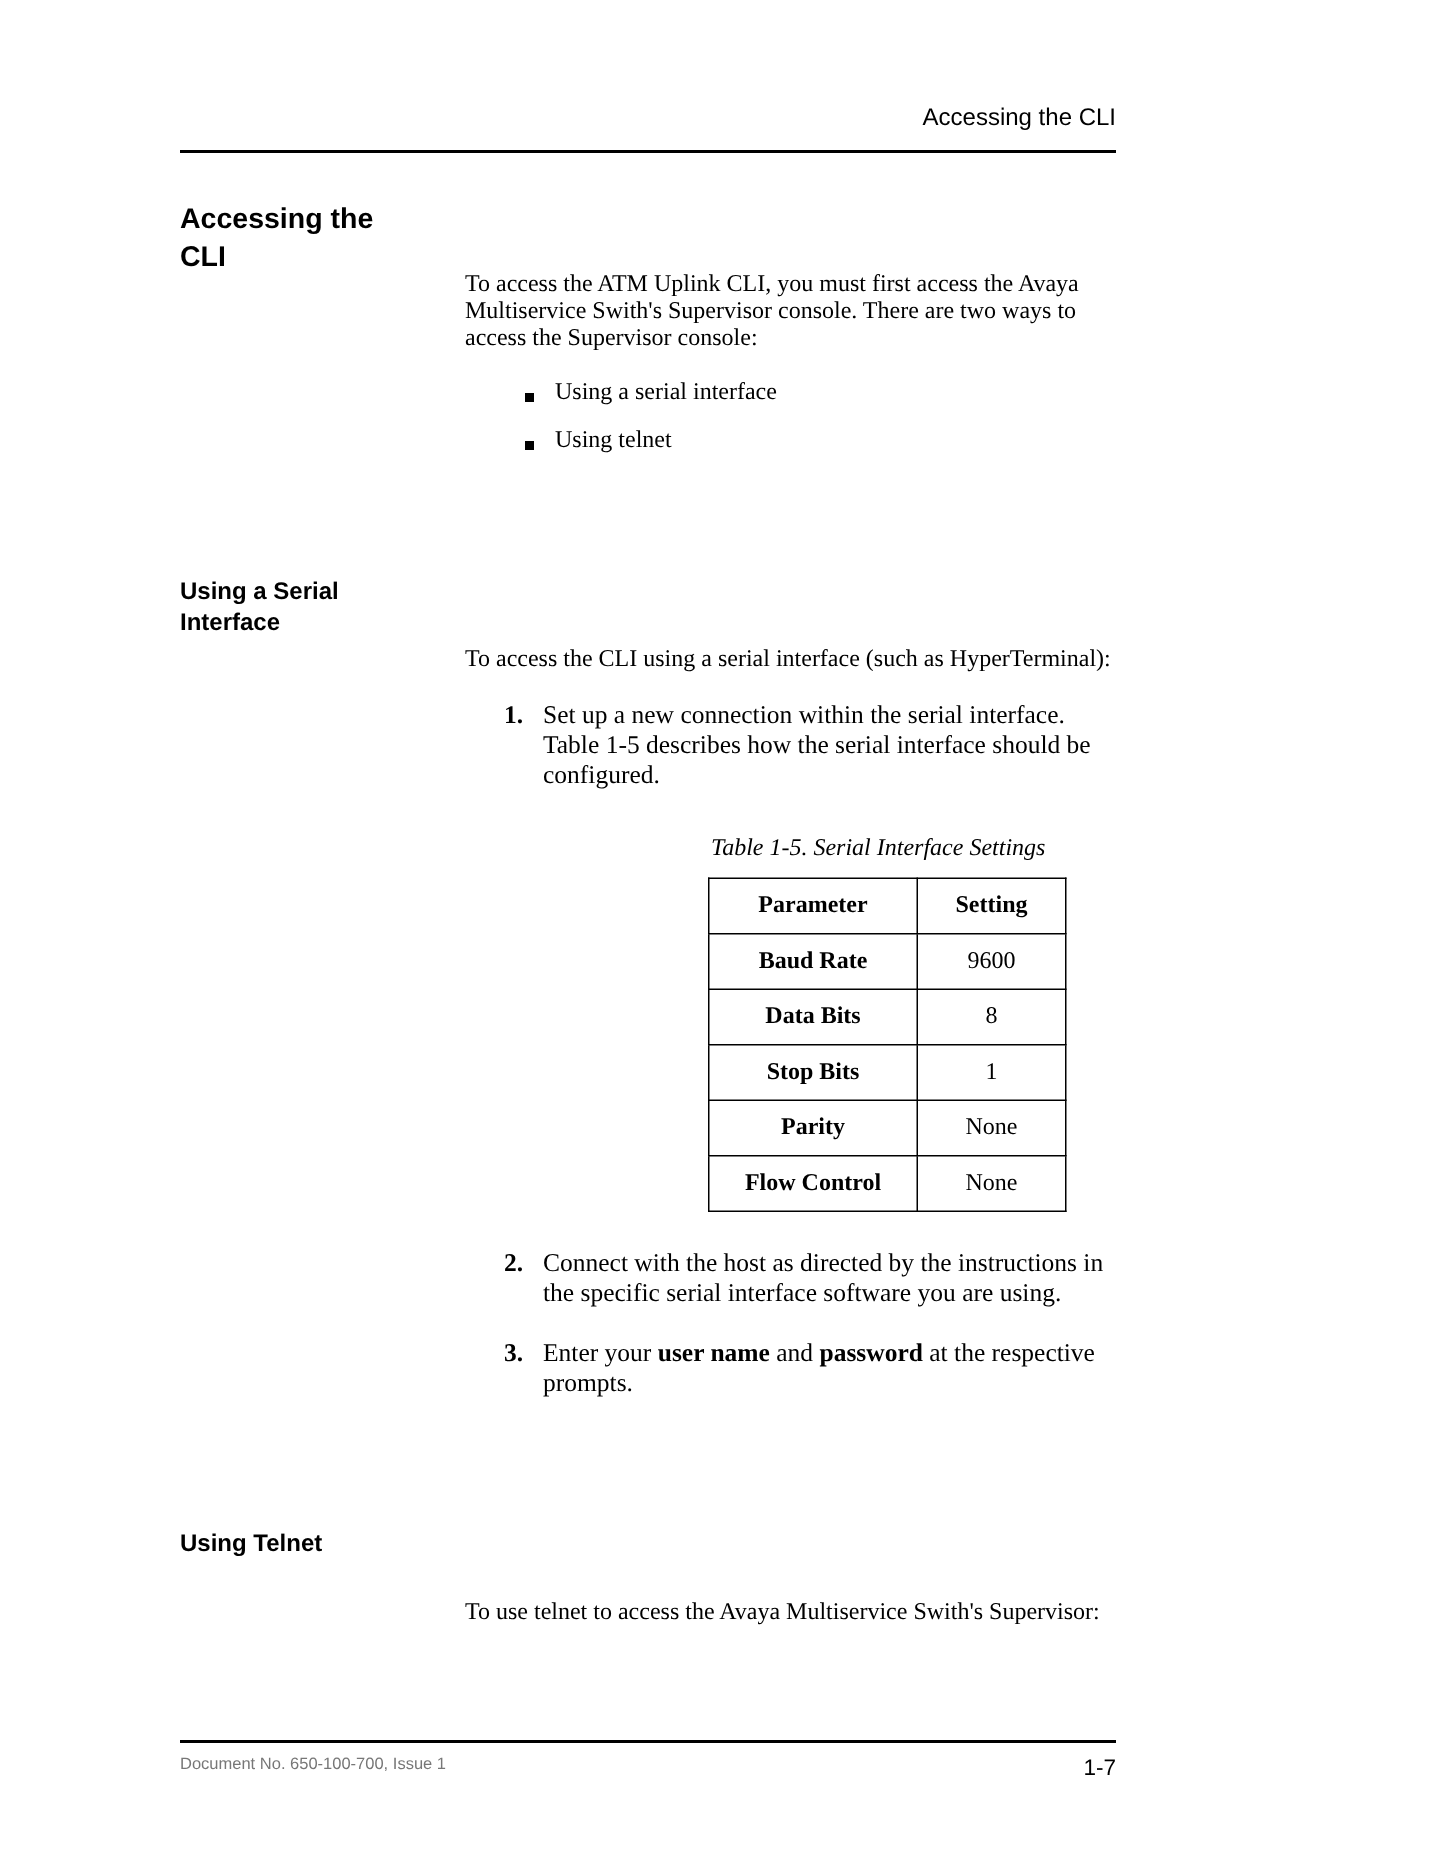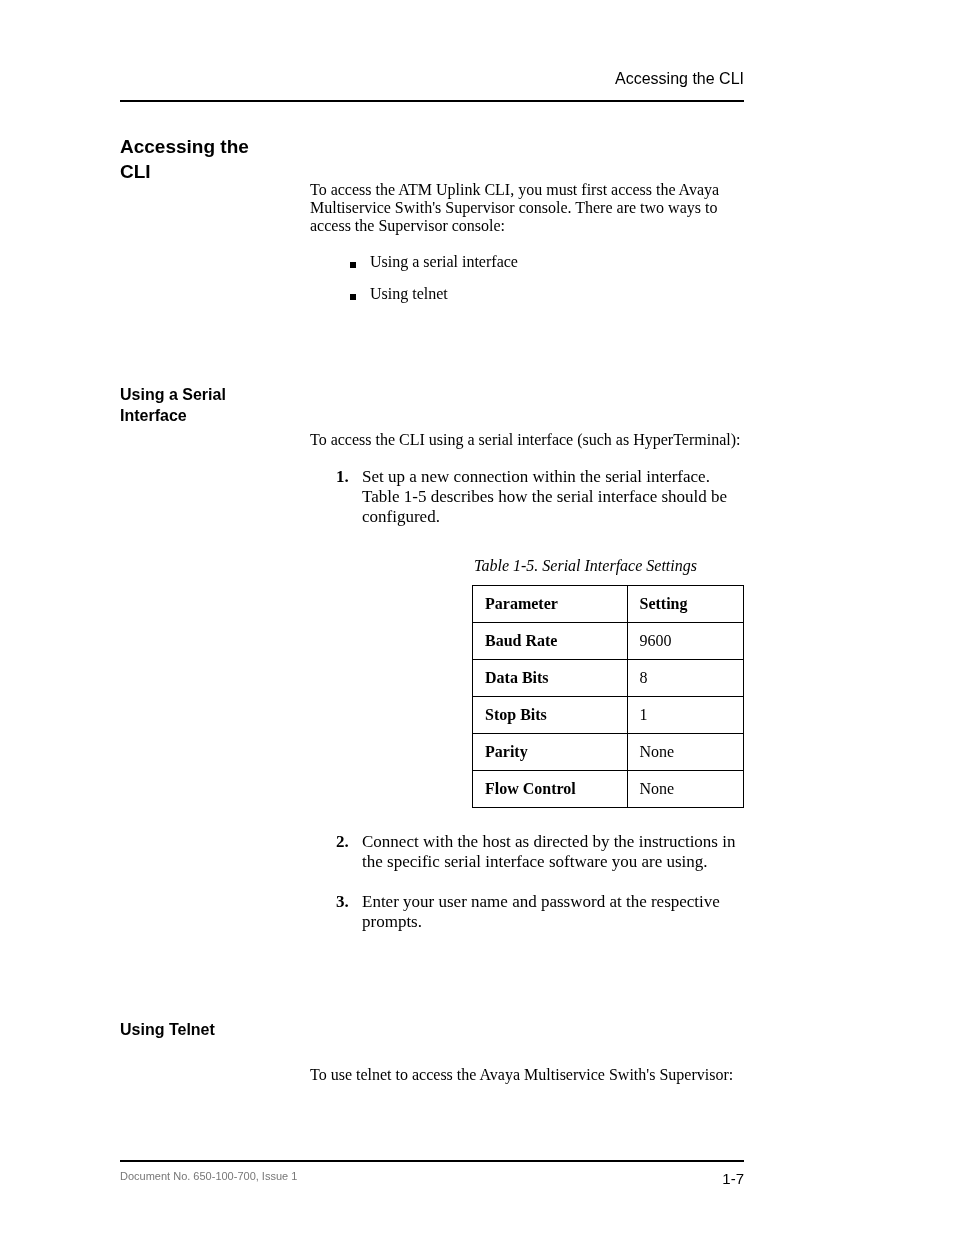--- a/index.html
+++ b/index.html
@@ -122,36 +122,36 @@
     font-size: 16px;
     margin-bottom: 10px;
     margin-left: 2px;
   }
   table.params {
     border-collapse: collapse;
     font-size: 16px;
   }
   table.params th, table.params td {
     border: 1.5px solid #000;
-    padding: 9px 12px;
-    text-align: left;
+    padding: 9px 0;
+    text-align: center;
     vertical-align: middle;
   }
   table.params th {
     font-weight: 700;
   }
   table.params td.param {
     font-weight: 700;
     width: 138px;
   }
   table.params td.setting {
     width: 98px;
   }
 
-  .b { font-weight: 400; }
+  .b { font-weight: 700; }
 
   .gap-lg { height: 68px; }
 </style>
 </head>
 <body>
 
 <div class="page">
 
   <div class="doc-title">Accessing the CLI</div>
   <div class="rule top"></div>

